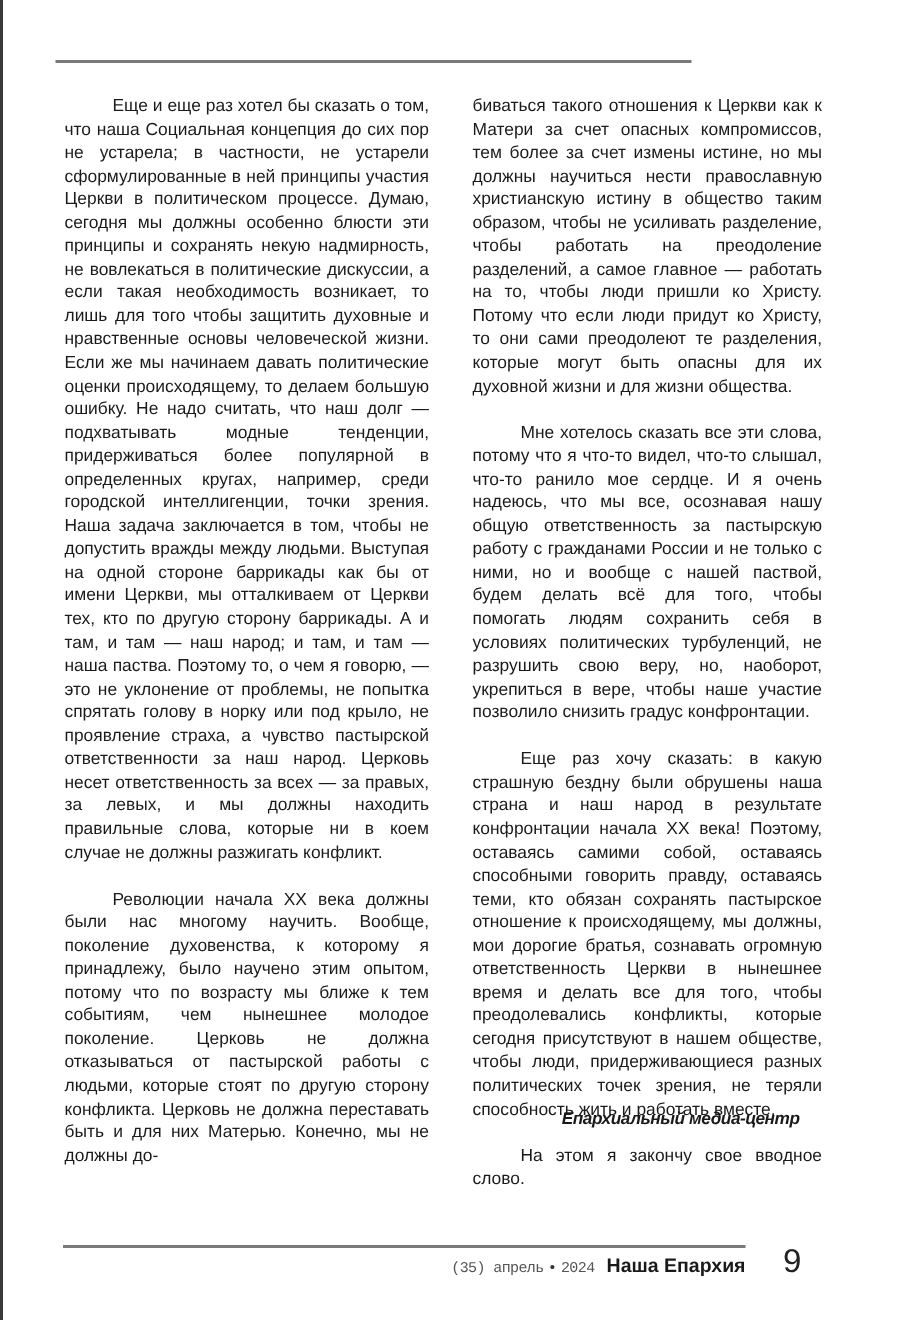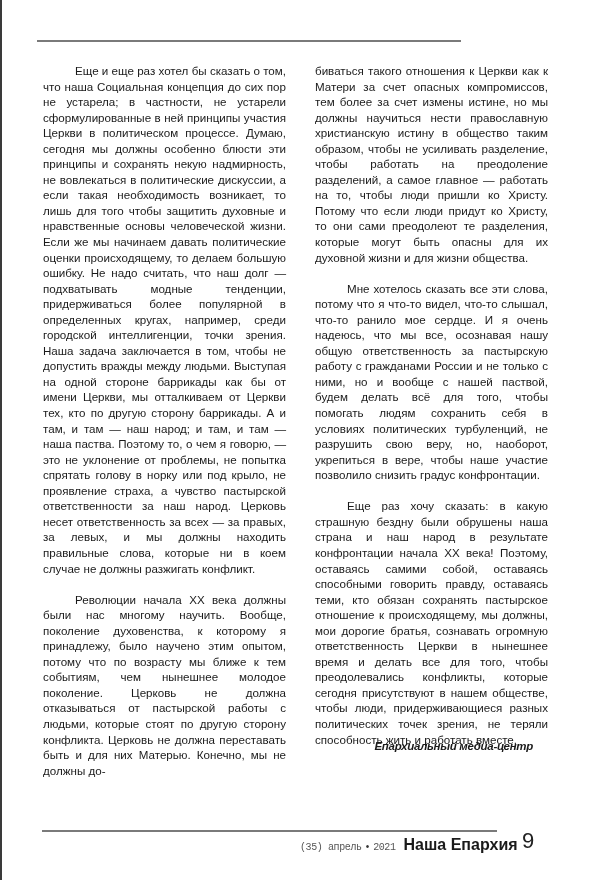--- a/index.html
+++ b/index.html
@@ -37,21 +37,21 @@
   .bottom-rule {
     position: absolute; left: 42px; top: 830px; width: 455px; height: 2px;
     background: #7a7a7a;
   }
   .footer {
     position: absolute; top: 836px; left: 300px; width: 197px;
     text-align: right; font-size: 10px; white-space: nowrap;
   }
   .footer .issue { color: #555; font-family: Liberation Mono, monospace; letter-spacing: -0.4px; }
   .footer .bullet { color: #333; margin: 0 4px; }
-  .footer .mag { font-weight: bold; font-size: 16px; margin-left: 8px; color: #1a1a1a; }
+  .footer .mag { font-weight: bold; font-size: 13px; margin-left: 8px; color: #1a1a1a; }
   .page-num {
     position: absolute; top: 828px; left: 522px;
     font-size: 22px; color: #222;
     font-family: "Liberation Sans", sans-serif;
   }
 </style>
 </head>
 <body>
 
 <div class="left-border"></div>
@@ -59,24 +59,25 @@
 
 <div class="col left">
   <p class="indent">Еще и еще раз хотел бы сказать о том, что наша Социальная концепция до сих пор не устарела; в частности, не устарели сформулированные в ней принципы участия Церкви в политическом процессе. Думаю, сегодня мы должны особенно блюсти эти принципы и сохранять некую надмирность, не вовлекаться в политические дискуссии, а если такая необходимость возникает, то лишь для того чтобы защитить духовные и нравственные основы человеческой жизни. Если же мы начинаем давать политические оценки происходящему, то делаем большую ошибку. Не надо считать, что наш долг — подхватывать модные тенденции, придерживаться более популярной в определенных кругах, например, среди городской интеллигенции, точки зрения. Наша задача заключается в том, чтобы не допустить вражды между людьми. Выступая на одной стороне баррикады как бы от имени Церкви, мы отталкиваем от Церкви тех, кто по другую сторону баррикады. А и там, и там — наш народ; и там, и там — наша паства. Поэтому то, о чем я говорю, — это не уклонение от проблемы, не попытка спрятать голову в норку или под крыло, не проявление страха, а чувство пастырской ответственности за наш народ. Церковь несет ответственность за всех — за правых, за левых, и мы должны находить правильные слова, которые ни в коем случае не должны разжигать конфликт.</p>
   <p class="indent tight">Революции начала XX века должны были нас многому научить. Вообще, поколение духовенства, к которому я принадлежу, было научено этим опытом, потому что по возрасту мы ближе к тем событиям, чем нынешнее молодое поколение. Церковь не должна отказываться от пастырской работы с людьми, которые стоят по другую сторону конфликта. Церковь не должна переставать быть и для них Матерью. Конечно, мы не должны до-</p>
 </div>
 
 <div class="col right">
   <p class="cont">биваться такого отношения к Церкви как к Матери за счет опасных компромиссов, тем более за счет измены истине, но мы должны научиться нести православную христианскую истину в общество таким образом, чтобы не усиливать разделение, чтобы работать на преодоление разделений, а самое главное — работать на то, чтобы люди пришли ко Христу. Потому что если люди придут ко Христу, то они сами преодолеют те разделения, которые могут быть опасны для их духовной жизни и для жизни общества.</p>
   <p class="indent">Мне хотелось сказать все эти слова, потому что я что-то видел, что-то слышал, что-то ранило мое сердце. И я очень надеюсь, что мы все, осознавая нашу общую ответственность за пастырскую работу с гражданами России и не только с ними, но и вообще с нашей паствой, будем делать всё для того, чтобы помогать людям сохранить себя в условиях политических турбуленций, не разрушить свою веру, но, наоборот, укрепиться в вере, чтобы наше участие позволило снизить градус конфронтации.</p>
   <p class="indent">Еще раз хочу сказать: в какую страшную бездну были обрушены наша страна и наш народ в результате конфронтации начала XX века! Поэтому, оставаясь самими собой, оставаясь способными говорить правду, оставаясь теми, кто обязан сохранять пастырское отношение к происходящему, мы должны, мои дорогие братья, сознавать огромную ответственность Церкви в нынешнее время и делать все для того, чтобы преодолевались конфликты, которые сегодня присутствуют в нашем обществе, чтобы люди, придерживающиеся разных политических точек зрения, не теряли способность жить и работать вместе.</p>
+  <p class="indent">На этом я закончу свое вводное слово.</p>
 </div>
 
 <div class="credits">
   <div class="org">Епархиальный медиа-центр</div>
 </div>
 
 <div class="bottom-rule"></div>
 
 <div class="footer">
-  <span class="issue">(35) апрель</span><span class="bullet">•</span><span class="issue">2021</span><span class="mag">Наша Епархия</span>
+  <span class="issue">(35) апрель</span><span class="bullet">•</span><span class="issue">2024</span><span class="mag">Наша Епархия</span>
 </div>
 <div class="page-num">9</div>
 
 </body></html>

